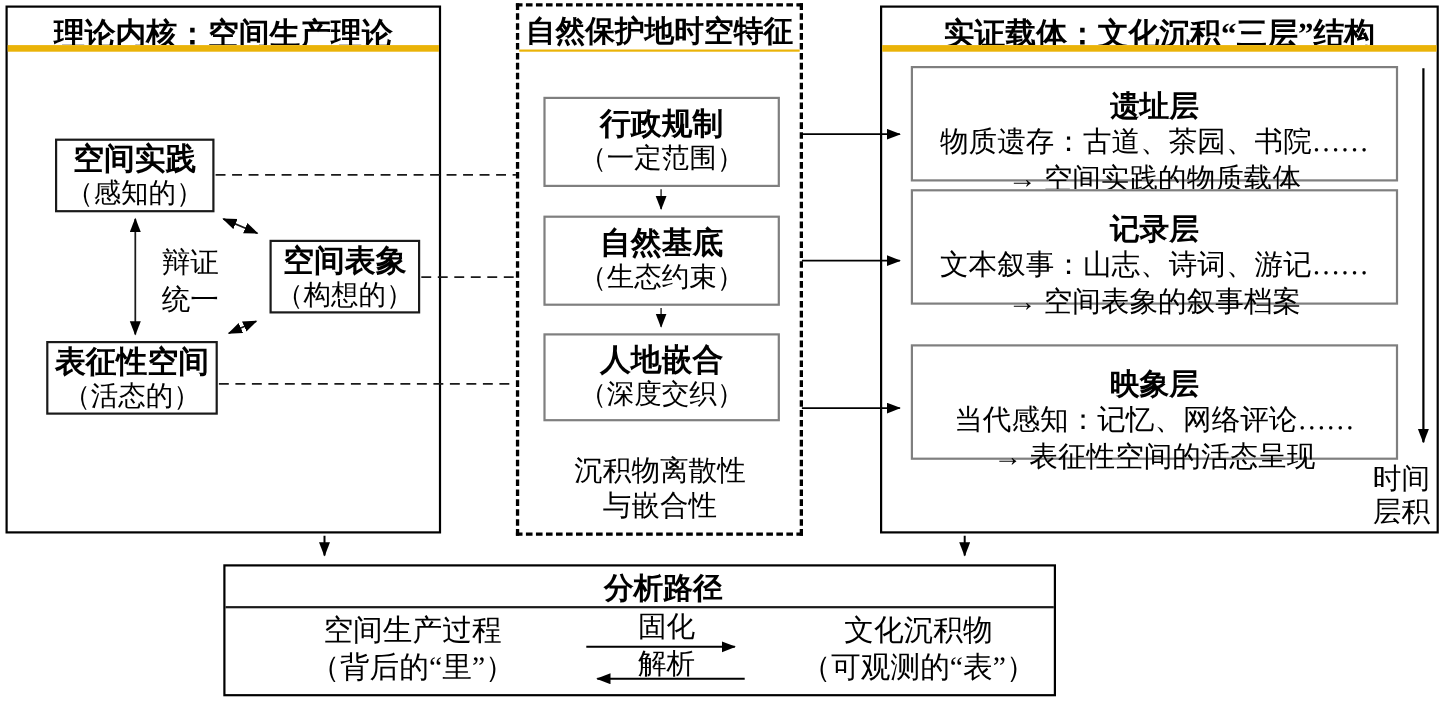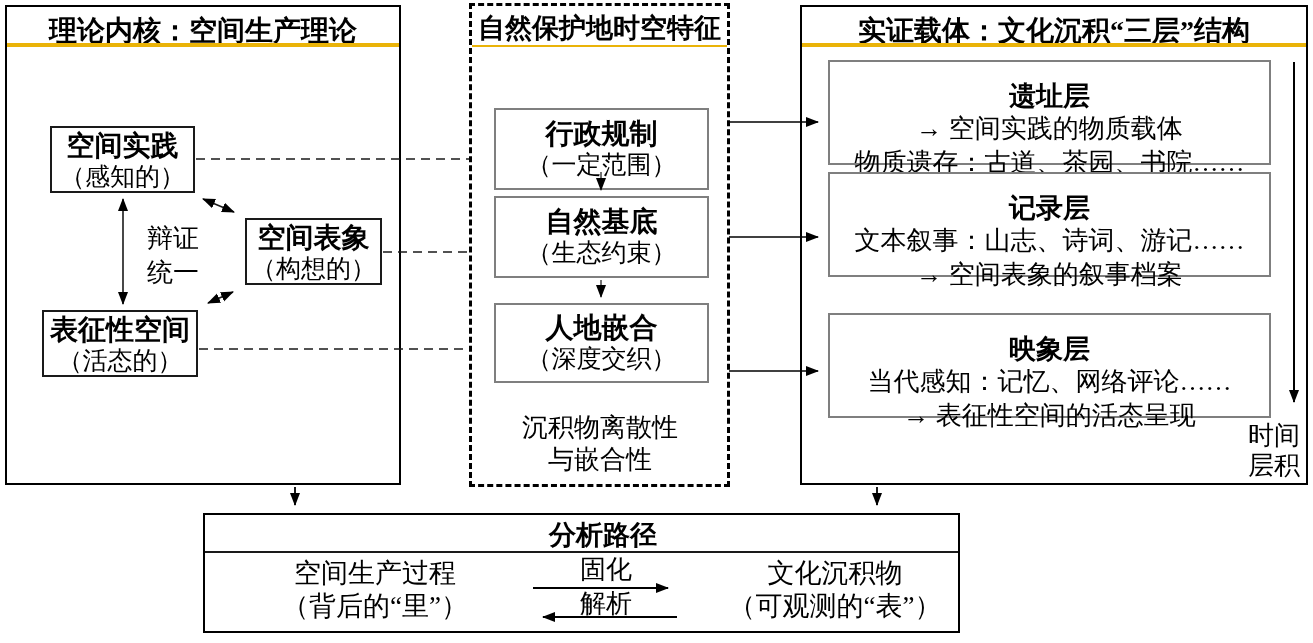--- a/index.html
+++ b/index.html
@@ -5,21 +5,21 @@
   html,body{margin:0;padding:0;background:#ffffff;}
   body{
     width:1313px;height:643px;position:relative;overflow:hidden;
     font-family:"Liberation Serif","DejaVu Serif",serif;
     color:#000;
   }
   .abs{position:absolute;box-sizing:border-box;}
   .panel{border:2px solid #000;background:#fff;}
   .panel-title{
     text-align:center;font-weight:bold;font-size:28px;
-    border-bottom:4px solid #eab308;padding-top:5px;height:40px;
+    border-bottom:6px solid #eab308;padding-top:5px;height:40px;
     box-sizing:border-box;white-space:nowrap;overflow:hidden;
   }
   .dashed-panel{border:3px dashed #000;background:#fff;}
   .node{
     border:2px solid #1a1a1a;background:#fff;text-align:center;
     padding-top:2px;
   }
   .node .lbl{display:block;font-weight:bold;font-size:28px;line-height:32px;white-space:nowrap;}
   .node .sub{display:block;font-size:25px;line-height:29px;white-space:nowrap;}
   .gray-node{border-color:#7f7f7f;}
@@ -61,21 +61,21 @@
 
 <div class="abs free-label" style="left:138px;top:222px;width:70px;">
   <span style="display:block">辩证</span>
   <span style="display:block">统一</span>
 </div>
 
 <div class="abs dashed-panel" style="left:469px;top:3px;width:261px;height:484px;">
   <div class="panel-title" style="font-size:27px;border-bottom-width:2px;height:41px;padding-top:4px;">自然保护地时空特征</div>
 </div>
 
-<div class="abs node gray-node" style="left:494px;top:88px;width:215px;height:82px;padding-top:8px;margin-top:20px;">
+<div class="abs node gray-node" style="left:494px;top:88px;width:215px;height:82px;padding-top:8px;">
   <span class="lbl">行政规制</span>
   <span class="sub">（一定范围）</span>
 </div>
 
 <div class="abs node gray-node" style="left:494px;top:196px;width:215px;height:82px;padding-top:8px;">
   <span class="lbl">自然基底</span>
   <span class="sub">（生态约束）</span>
 </div>
 
 <div class="abs node gray-node" style="left:494px;top:303px;width:215px;height:80px;padding-top:7px;">
@@ -87,22 +87,22 @@
   <span style="display:block">沉积物离散性</span>
   <span style="display:block">与嵌合性</span>
 </div>
 
 <div class="abs panel" style="left:800px;top:5px;width:508px;height:480px;">
   <div class="panel-title">实证载体：文化沉积“三层”结构</div>
 </div>
 
 <div class="abs layer-box" style="left:828px;top:60px;width:443px;height:105px;">
   <span class="hd">遗址层</span>
+  <span class="ln">物质遗存：古道、茶园、书院……</span>
   <span class="ln">→ 空间实践的物质载体</span>
-  <span class="ln">物质遗存：古道、茶园、书院……</span>
 </div>
 
 <div class="abs layer-box" style="left:828px;top:172px;width:443px;height:105px;">
   <span class="hd">记录层</span>
   <span class="ln">文本叙事：山志、诗词、游记……</span>
   <span class="ln">→ 空间表象的叙事档案</span>
 </div>
 
 <div class="abs layer-box" style="left:828px;top:313px;width:443px;height:105px;">
   <span class="hd">映象层</span>

